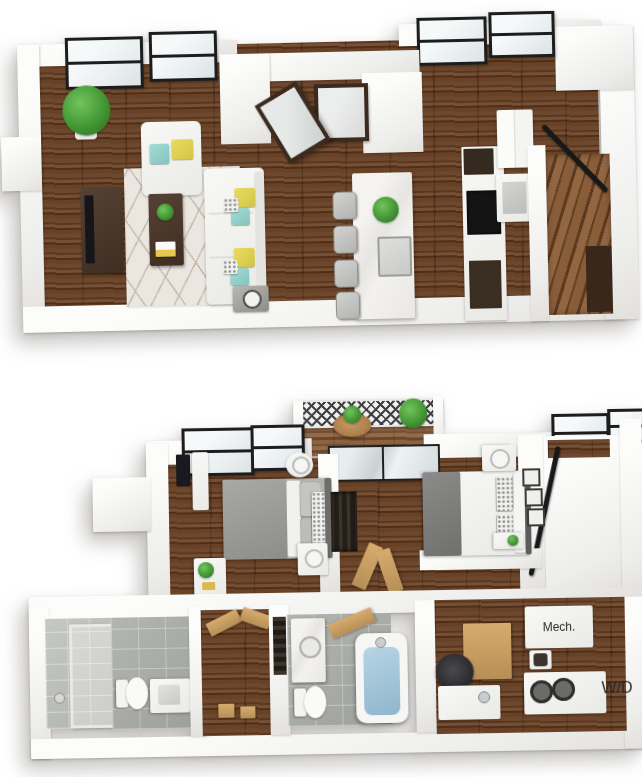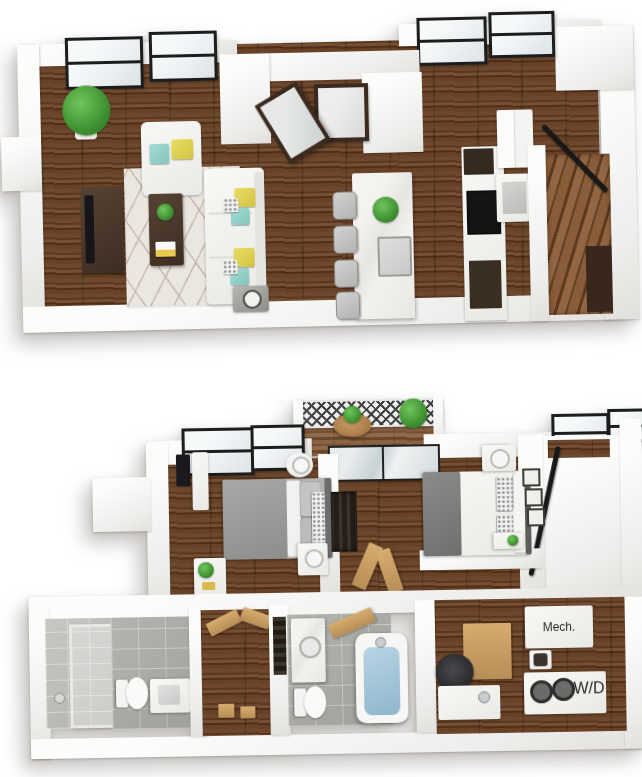--- a/index.html
+++ b/index.html
@@ -231,17 +231,17 @@
     <div class="abs furn" style="left:426px;top:300px;width:62px;height:34px;"></div>
     <div class="abs circle" style="left:466px;top:306px;width:10px;height:10px;background:#c9cdd0;border:1px solid #84888b;"></div>
     <div class="abs furn box-label" style="left:514px;top:222px;width:68px;height:42px;font-size:12px;">
         <span>Mech.</span>
       </div>
     <div class="abs furn" style="left:518px;top:266px;width:22px;height:19px;"></div>
     <div class="abs" style="left:522px;top:269px;width:14px;height:13px;background:#3c342c;border-radius:3px;"></div>
     <div class="abs furn" style="left:512px;top:288px;width:82px;height:42px;"></div>
     <div class="abs circle" style="left:518px;top:296px;width:17px;height:17px;background:#6b6b69;border:3px solid #2e2e2c;"></div>
     <div class="abs circle" style="left:540px;top:294px;width:17px;height:17px;background:#6b6b69;border:3px solid #2e2e2c;"></div>
-    <div class="abs box-label" style="left:560px;top:294px;width:34px;height:22px;font-size:16px;">
+    <div class="abs box-label" style="left:588px;top:294px;width:34px;height:22px;font-size:16px;">
         <span>W/D</span>
       </div>
   </div>
 </div>
 
 </body></html>

